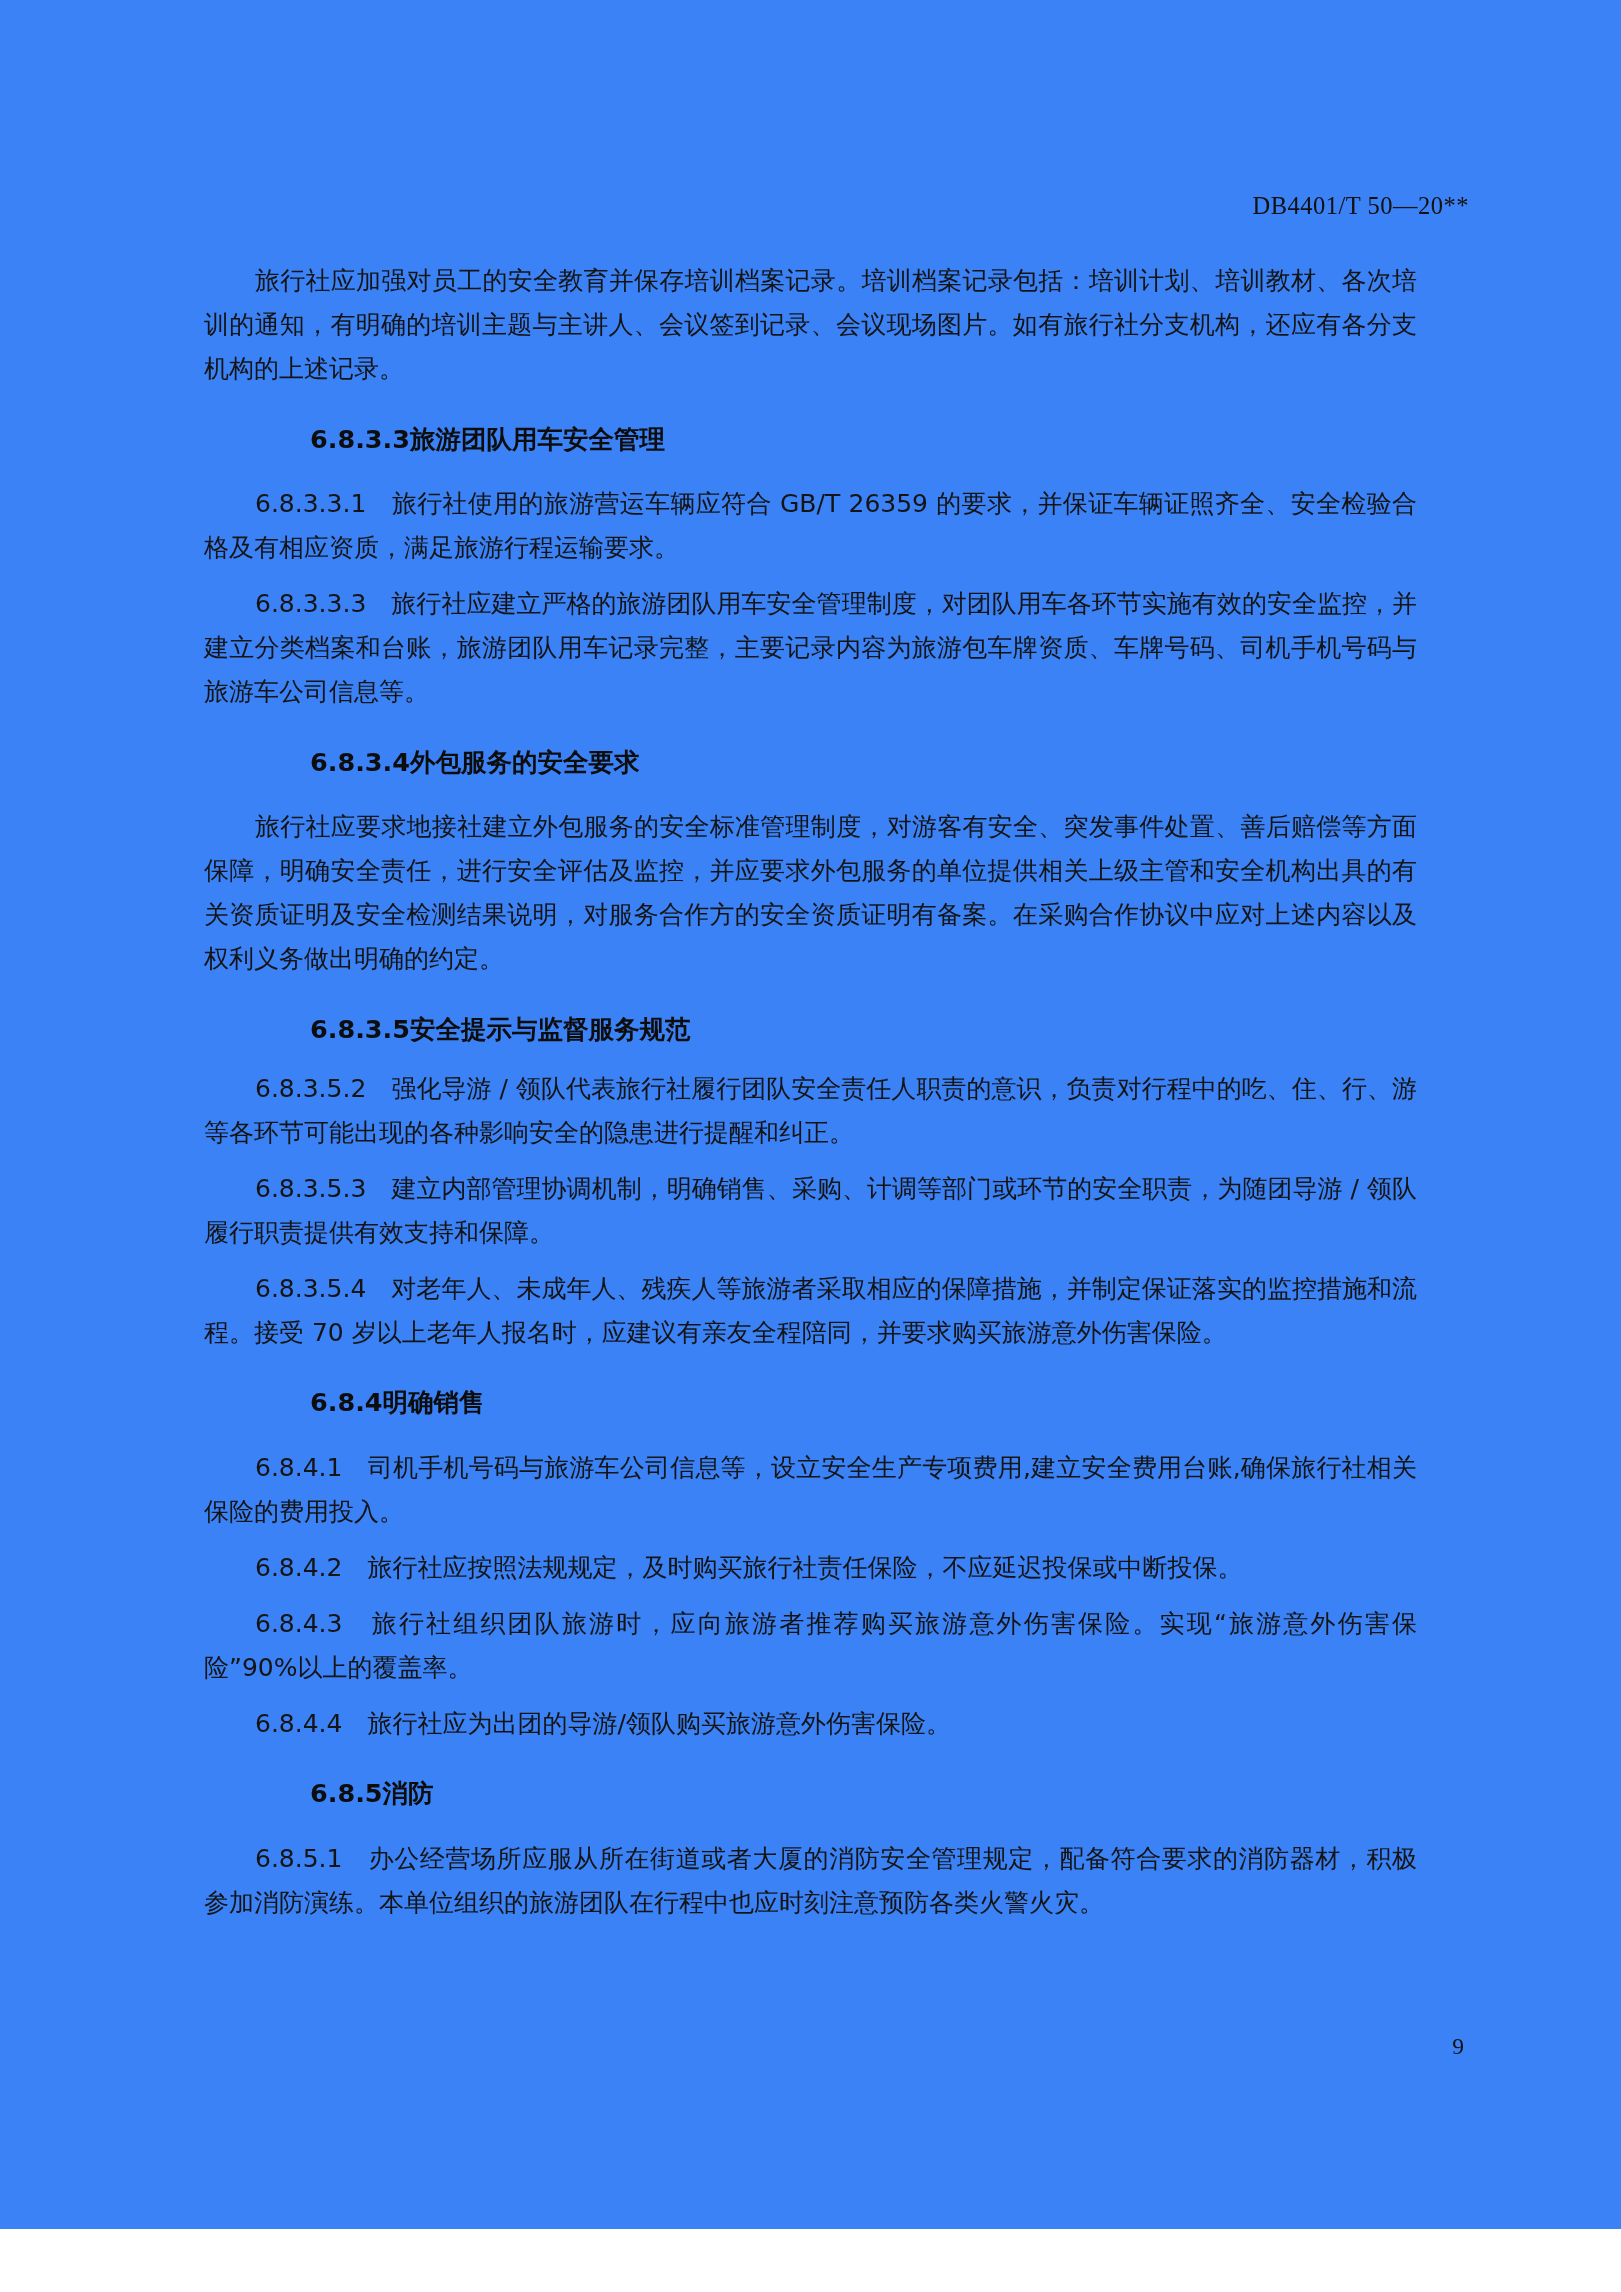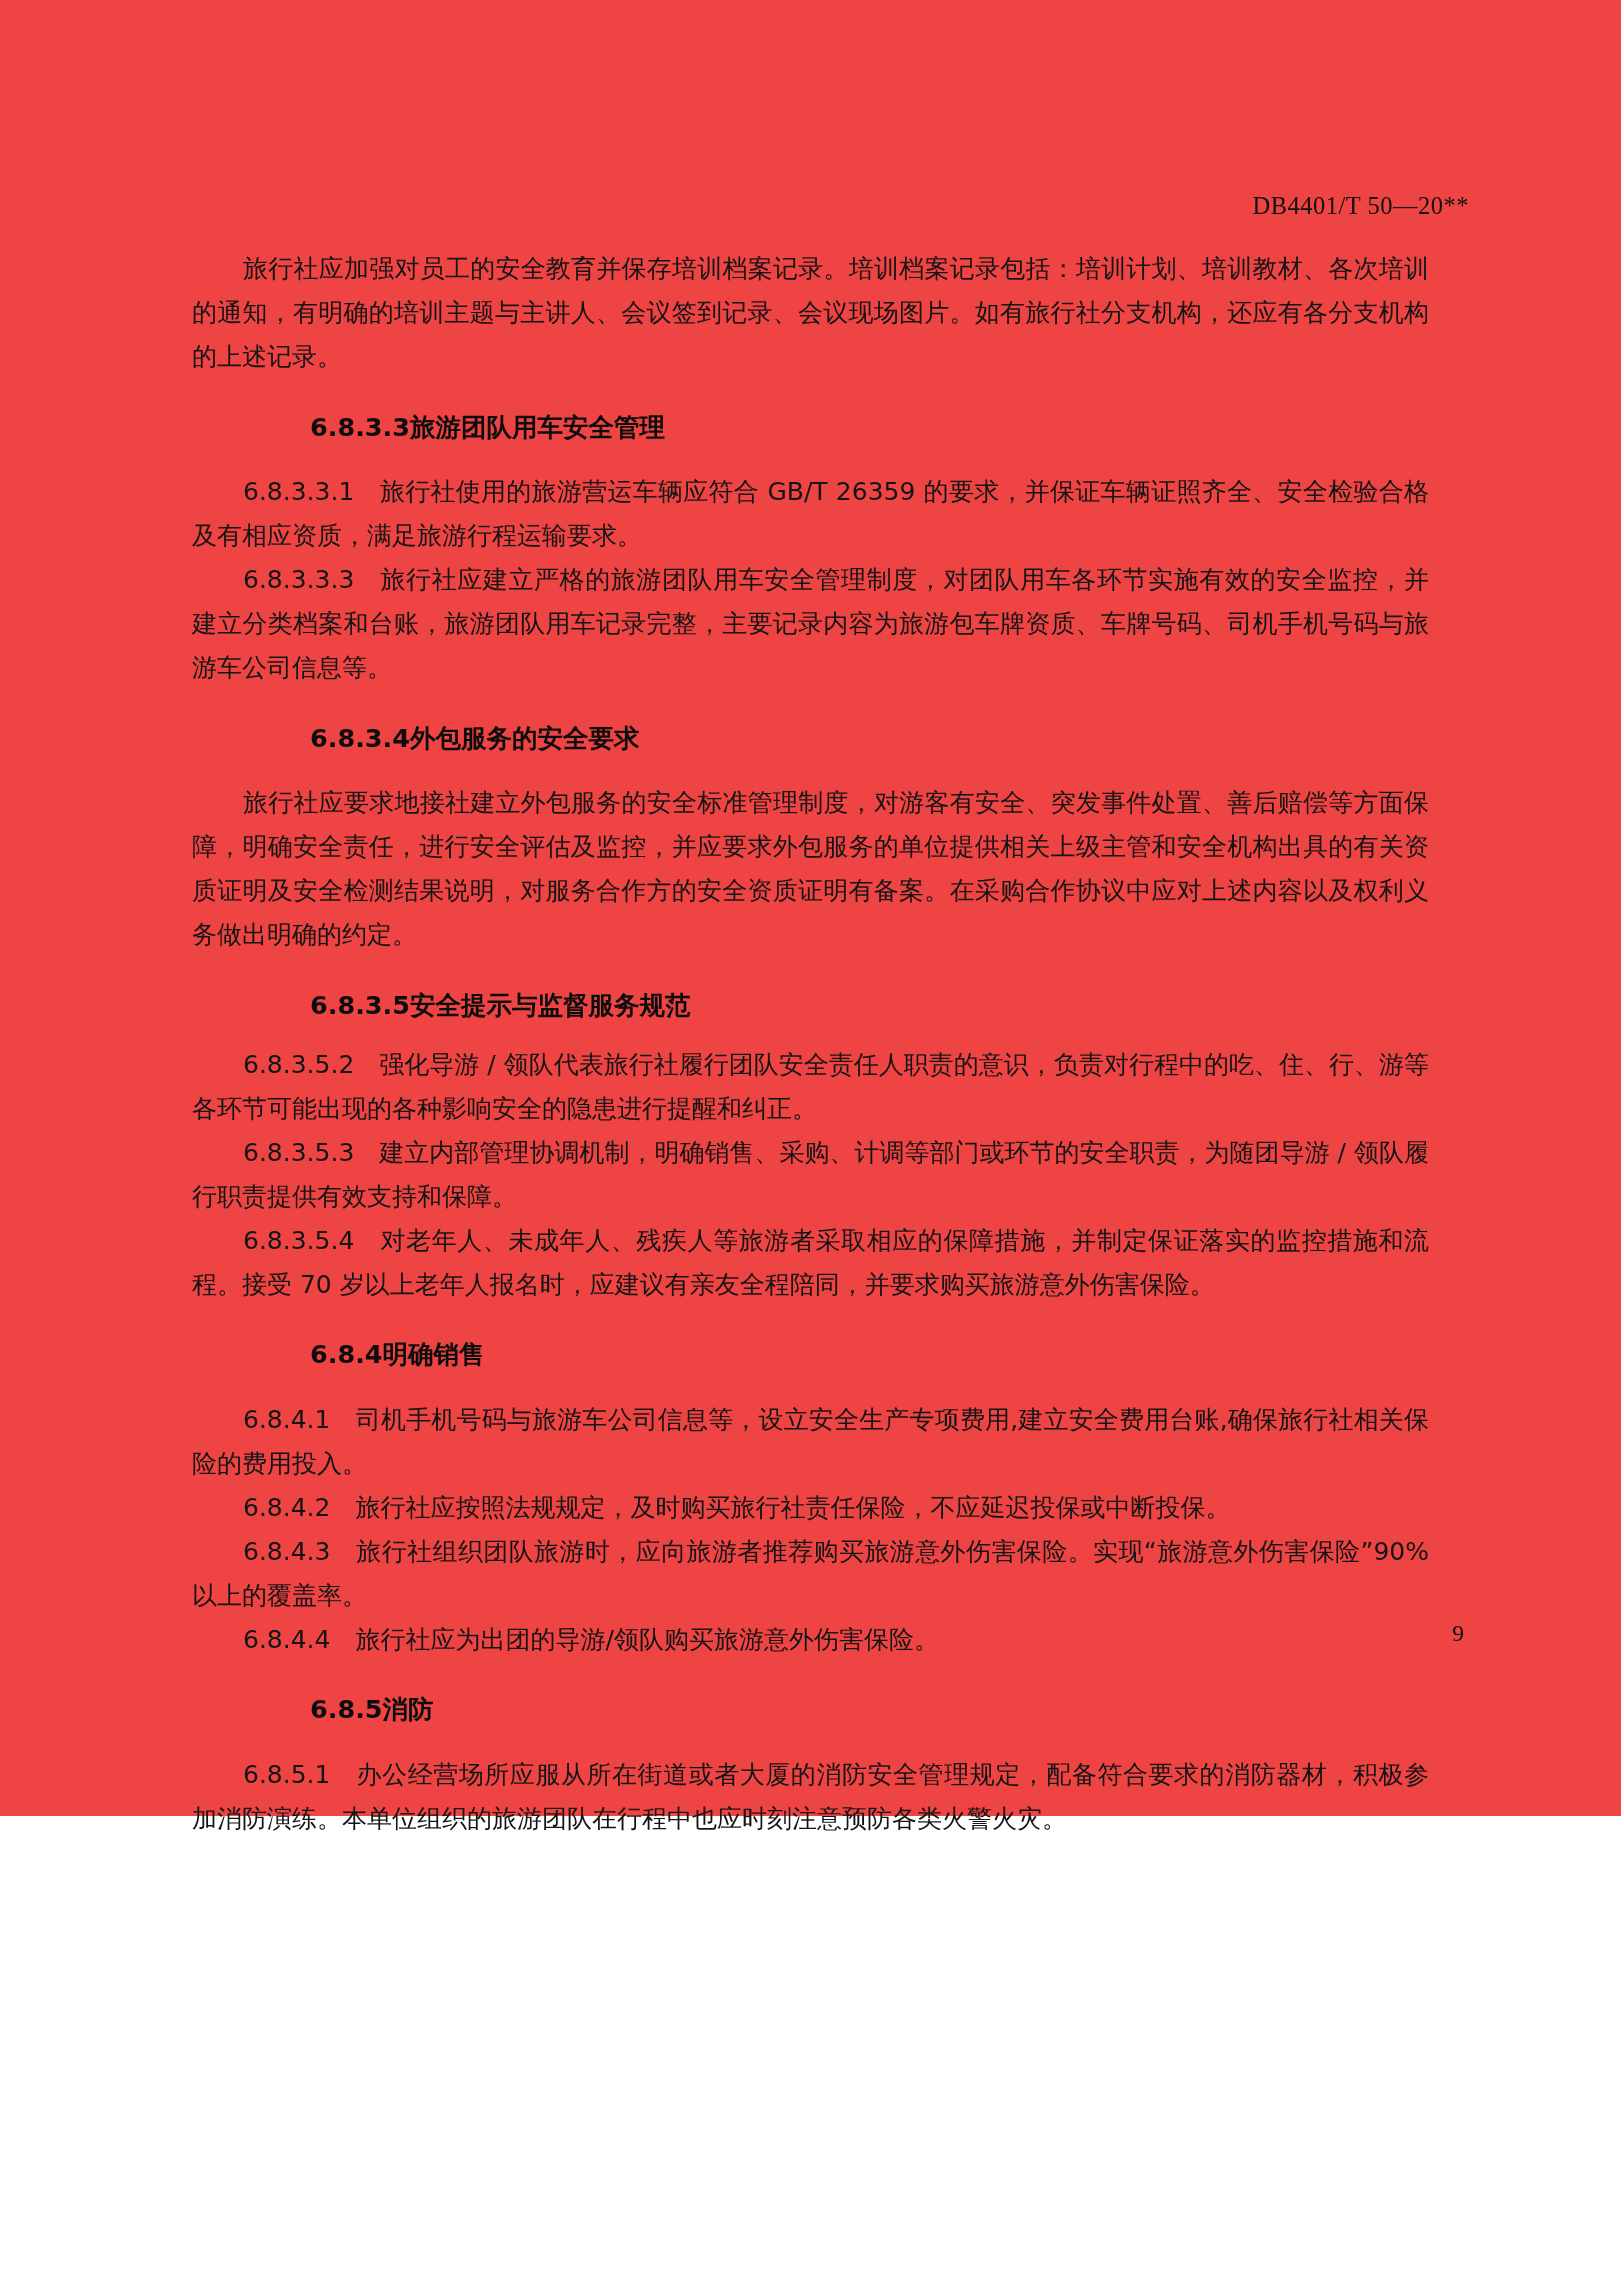--- a/index.html
+++ b/index.html
@@ -9,24 +9,24 @@
   }
   body {
     width: 1621px;
     height: 2293px;
     font-family: "DejaVu Sans", "Liberation Sans", sans-serif;
     color: #1a1a1a;
   }
   .page {
     position: relative;
     width: 1621px;
-    height: 1816px;
+    height: 2229px;
     box-sizing: border-box;
     padding: 0;
-    background: #ef4444;
+    background: #3b82f6;
   }
   .header {
     position: absolute;
     top: 192px;
     right: 152px;
     font-family: "Liberation Serif", "DejaVu Serif", serif;
     font-size: 24.5px;
     letter-spacing: 0.5px;
     color: #111;
   }
@@ -36,21 +36,21 @@
     left: 192px;
     width: 1237px;
   }
   .para {
     font-family: "DejaVu Sans", "Liberation Sans", sans-serif;
     font-size: 25px;
     line-height: 44px;
     text-align: justify;
     text-justify: inter-ideograph;
     color: #141414;
-    margin: 0;
+    margin: 12px;
   }
   .indent {
     text-indent: 51px;
   }
   .heading {
     font-family: "DejaVu Sans", "Liberation Sans", sans-serif;
     font-size: 25.5px;
     font-weight: bold;
     line-height: 44px;
     color: #0d0d0d;

